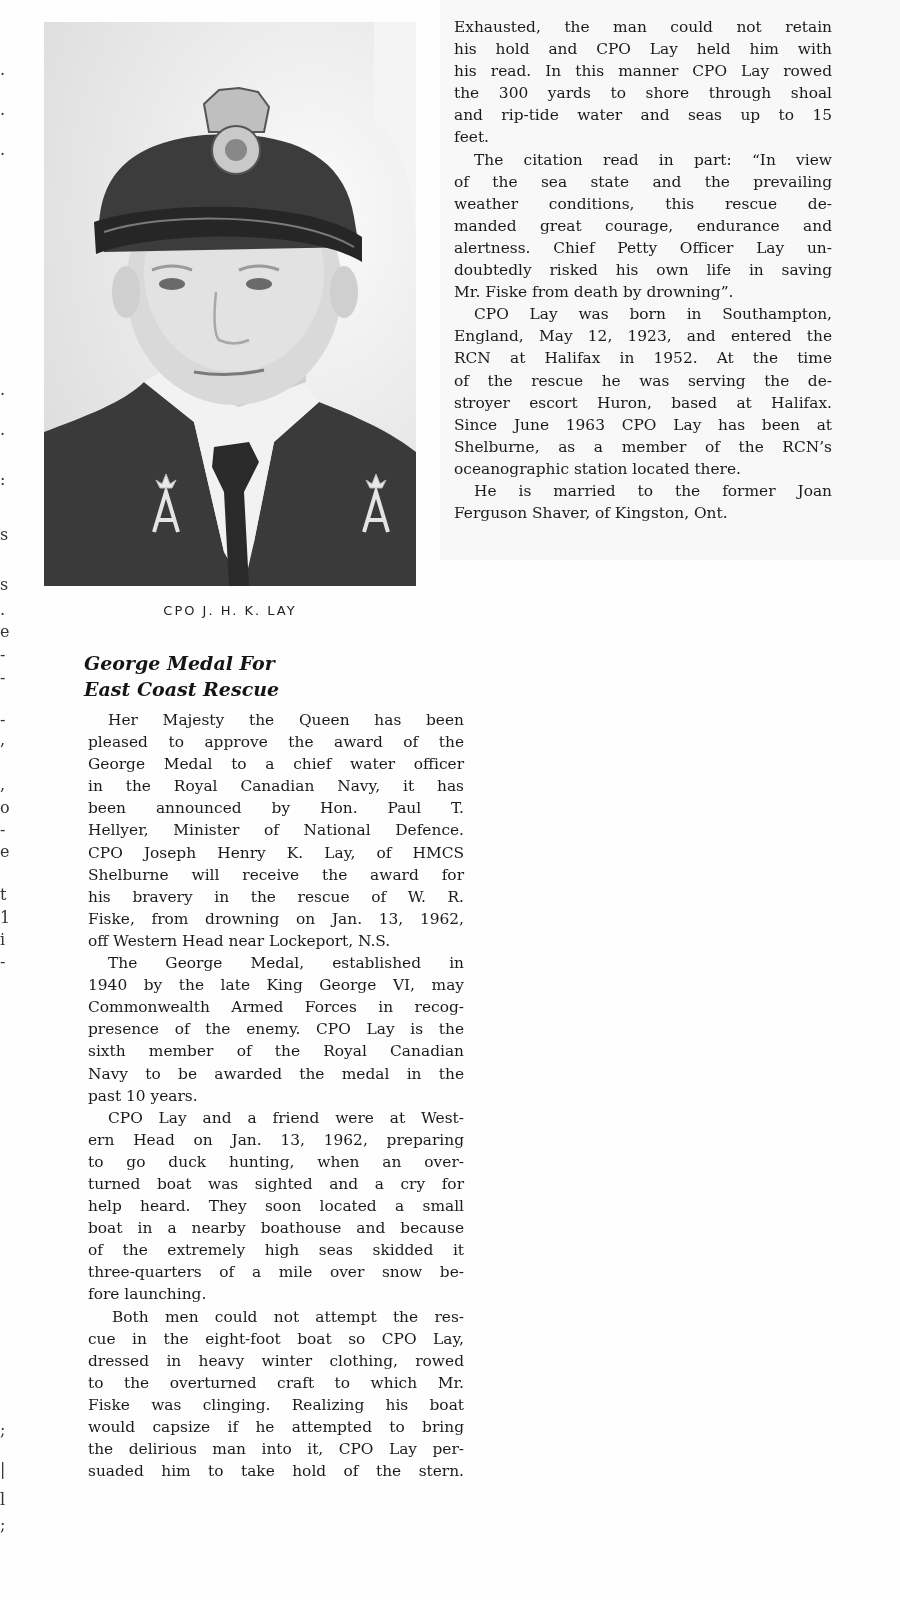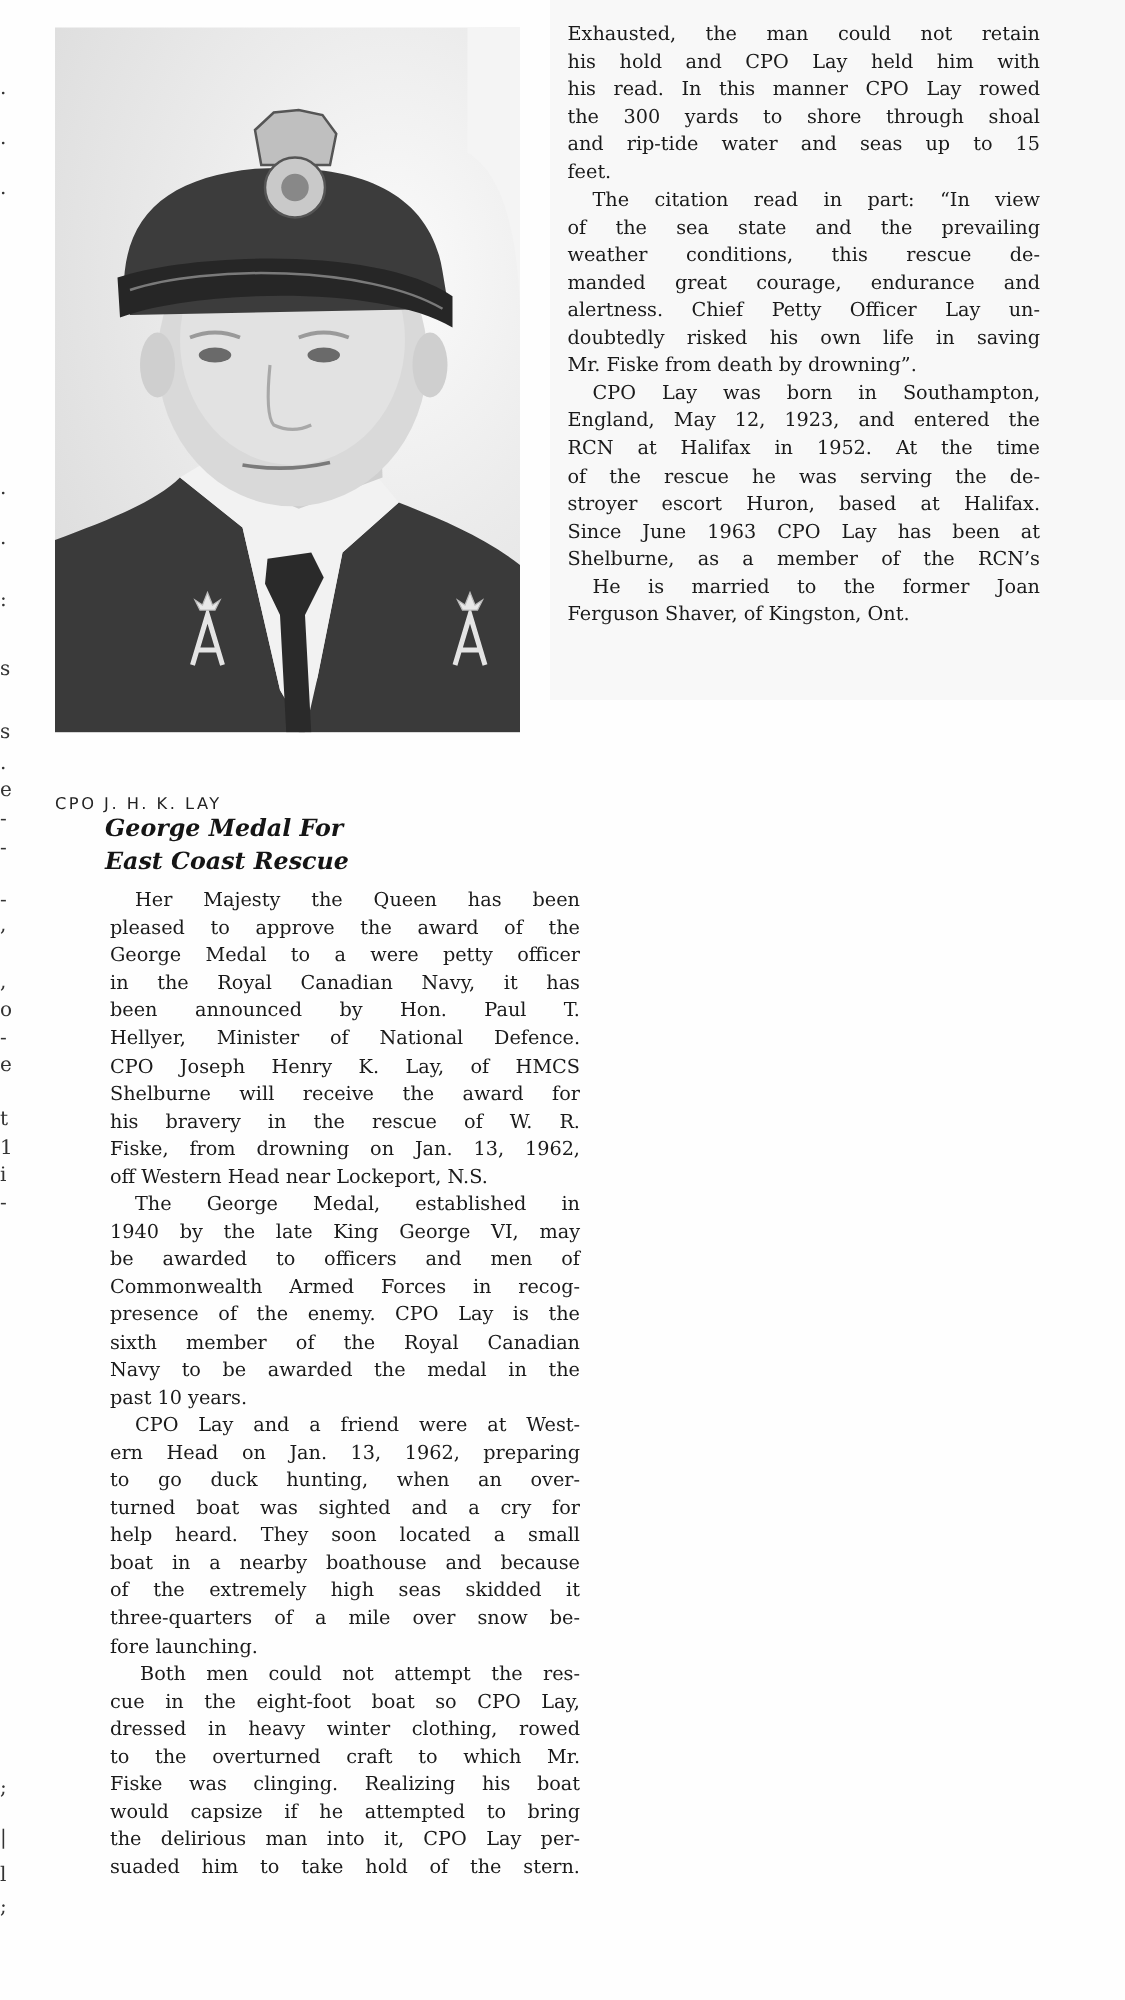--- a/index.html
+++ b/index.html
@@ -55,21 +55,22 @@
       height: 564px;
       overflow: hidden;
       background: radial-gradient(ellipse at 72% 35%, #fbfbfb 0%, #ececec 40%, #e2e2e2 70%, #d8d8d8 100%);
     }
     .photo svg { display: block; width: 100%; height: 100%; }
 
     .caption {
       position: absolute;
       left: 44px;
       width: 372px;
-      top: 636px;
+      top: 603px;
+      text-align: center;
       font-family: "DejaVu Sans", "Liberation Sans", sans-serif;
       font-size: 13px;
       letter-spacing: 2px;
       color: #222;
     }
 
     .headline {
       position: absolute;
       left: 44px;
       top: 650px;
@@ -208,32 +209,31 @@
   <div class="caption">CPO J. H. K. LAY</div>
 
   <div class="headline">
     <div>George Medal For</div>
     <div>East Coast Rescue</div>
   </div>
 
   <div class="col col-left" id="col-left">
       <span class="line indent"><span>Her Majesty the Queen has been</span></span>
       <span class="line"><span>pleased to approve the award of the</span></span>
-      <span class="line"><span>George Medal to a were petty officer</span></span>
+      <span class="line"><span>George Medal to a chief water officer</span></span>
       <span class="line"><span>in the Royal Canadian Navy, it has</span></span>
       <span class="line"><span>been announced by Hon. Paul T.</span></span>
       <span class="line"><span>Hellyer, Minister of National Defence.</span></span>
       <span class="line"><span>CPO Joseph Henry K. Lay, of HMCS</span></span>
       <span class="line"><span class="ital">Shelburne</span><span> will receive the award for</span></span>
       <span class="line"><span>his bravery in the rescue of W. R.</span></span>
       <span class="line"><span>Fiske, from drowning on Jan. 13, 1962,</span></span>
       <span class="line last"><span>off Western Head near Lockeport, N.S.</span></span>
       <span class="line indent"><span>The George Medal, established in</span></span>
       <span class="line"><span>1940 by the late King George VI, may</span></span>
-      <span class="line"><span>be awarded to officers and men of</span></span>
       <span class="line"><span>Commonwealth Armed Forces in recog-</span></span>
       <span class="line"><span>presence of the enemy. CPO Lay is the</span></span>
       <span class="line"><span>sixth member of the Royal Canadian</span></span>
       <span class="line"><span>Navy to be awarded the medal in the</span></span>
       <span class="line last"><span>past 10 years.</span></span>
       <span class="line indent"><span>CPO Lay and a friend were at West-</span></span>
       <span class="line"><span>ern Head on Jan. 13, 1962, preparing</span></span>
       <span class="line"><span>to go duck hunting, when an over-</span></span>
       <span class="line"><span>turned boat was sighted and a cry for</span></span>
       <span class="line"><span>help heard. They soon located a small</span></span>
@@ -264,16 +264,17 @@
       <span class="line"><span>alertness. Chief Petty Officer Lay un-</span></span>
       <span class="line"><span>doubtedly risked his own life in saving</span></span>
       <span class="line last"><span>Mr. Fiske from death by drowning”.</span></span>
       <span class="line indent"><span>CPO Lay was born in Southampton,</span></span>
       <span class="line"><span>England, May 12, 1923, and entered the</span></span>
       <span class="line"><span>RCN at Halifax in 1952. At the time</span></span>
       <span class="line"><span>of the rescue he was serving the de-</span></span>
       <span class="line"><span>stroyer escort </span><span class="ital">Huron,</span><span> based at Halifax.</span></span>
       <span class="line"><span>Since June 1963 CPO Lay has been at</span></span>
       <span class="line"><span>Shelburne, as a member of the RCN’s</span></span>
+      <span class="line last"><span>oceanographic station located there.</span></span>
       <span class="line indent"><span>He is married to the former Joan</span></span>
       <span class="line last"><span>Ferguson Shaver, of Kingston, Ont.</span></span>
     </div>
 </div>
 
 </body></html>

